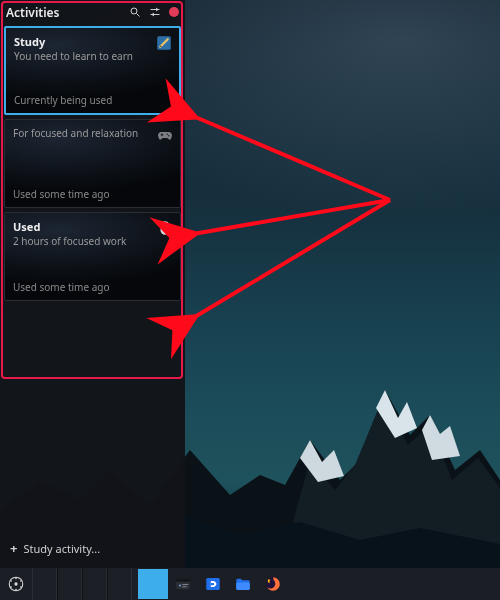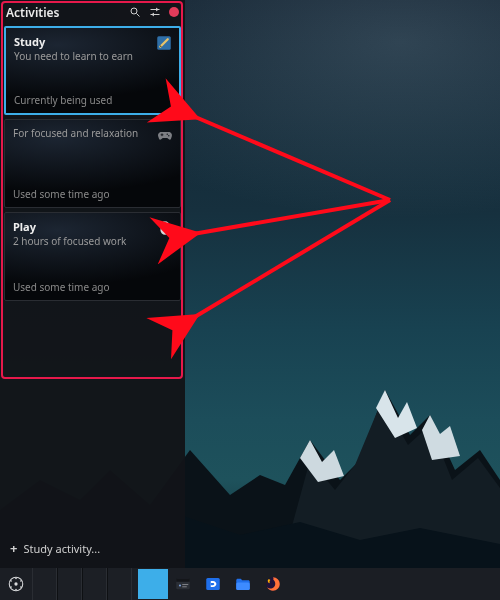--- a/index.html
+++ b/index.html
@@ -167,21 +167,21 @@
             <path d="M7 8h10c3 0 5 3 4 6l-1 3c-.4 1.3-2 1.6-2.9.6L15 16H9l-2.1 1.6C6 18.6 4.4 18.3 4 17l-1-3c-1-3 1-6 4-6z"></path>
             <rect x="6.2" y="11" width="3.6" height="1.4" fill="#1b1e24"></rect>
             <rect x="7.3" y="9.9" width="1.4" height="3.6" fill="#1b1e24"></rect>
             <circle cx="15" cy="11" r="1" fill="#1b1e24"></circle>
             <circle cx="17" cy="13" r="1" fill="#1b1e24"></circle>
           </svg>
       </div>
     </div>
 
     <div class="card">
-      <div class="card-title">Play</div>
+      <div class="card-title">Used</div>
       <div class="card-sub">2 hours of focused work</div>
       <div class="card-status">Used some time ago</div>
       <div class="card-icon">
         <svg viewBox="0 0 24 24" fill="#d8d9db">
             <path d="M12 3c-3.3 0-6 2.7-6 6v6c0 3.3 2.7 6 6 6s6-2.7 6-6V9c0-3.3-2.7-6-6-6z"></path>
             <line x1="12" y1="3" x2="12" y2="11" stroke="#555" stroke-width="1"></line>
           </svg>
       </div>
     </div>
   </div>

